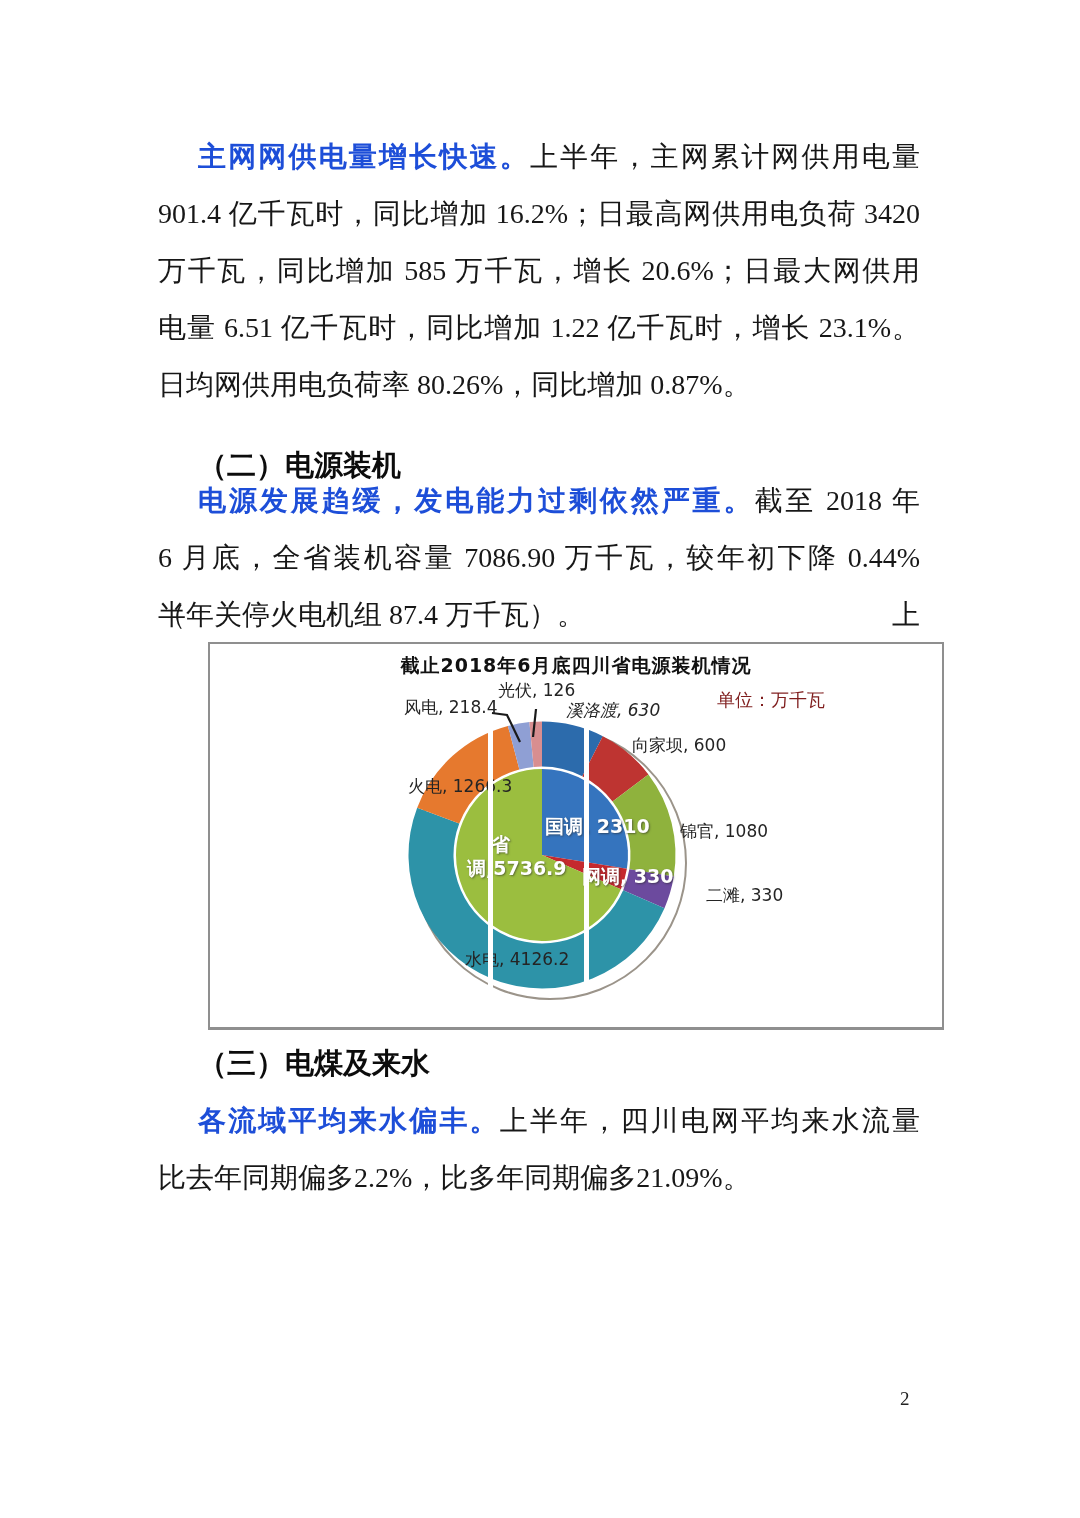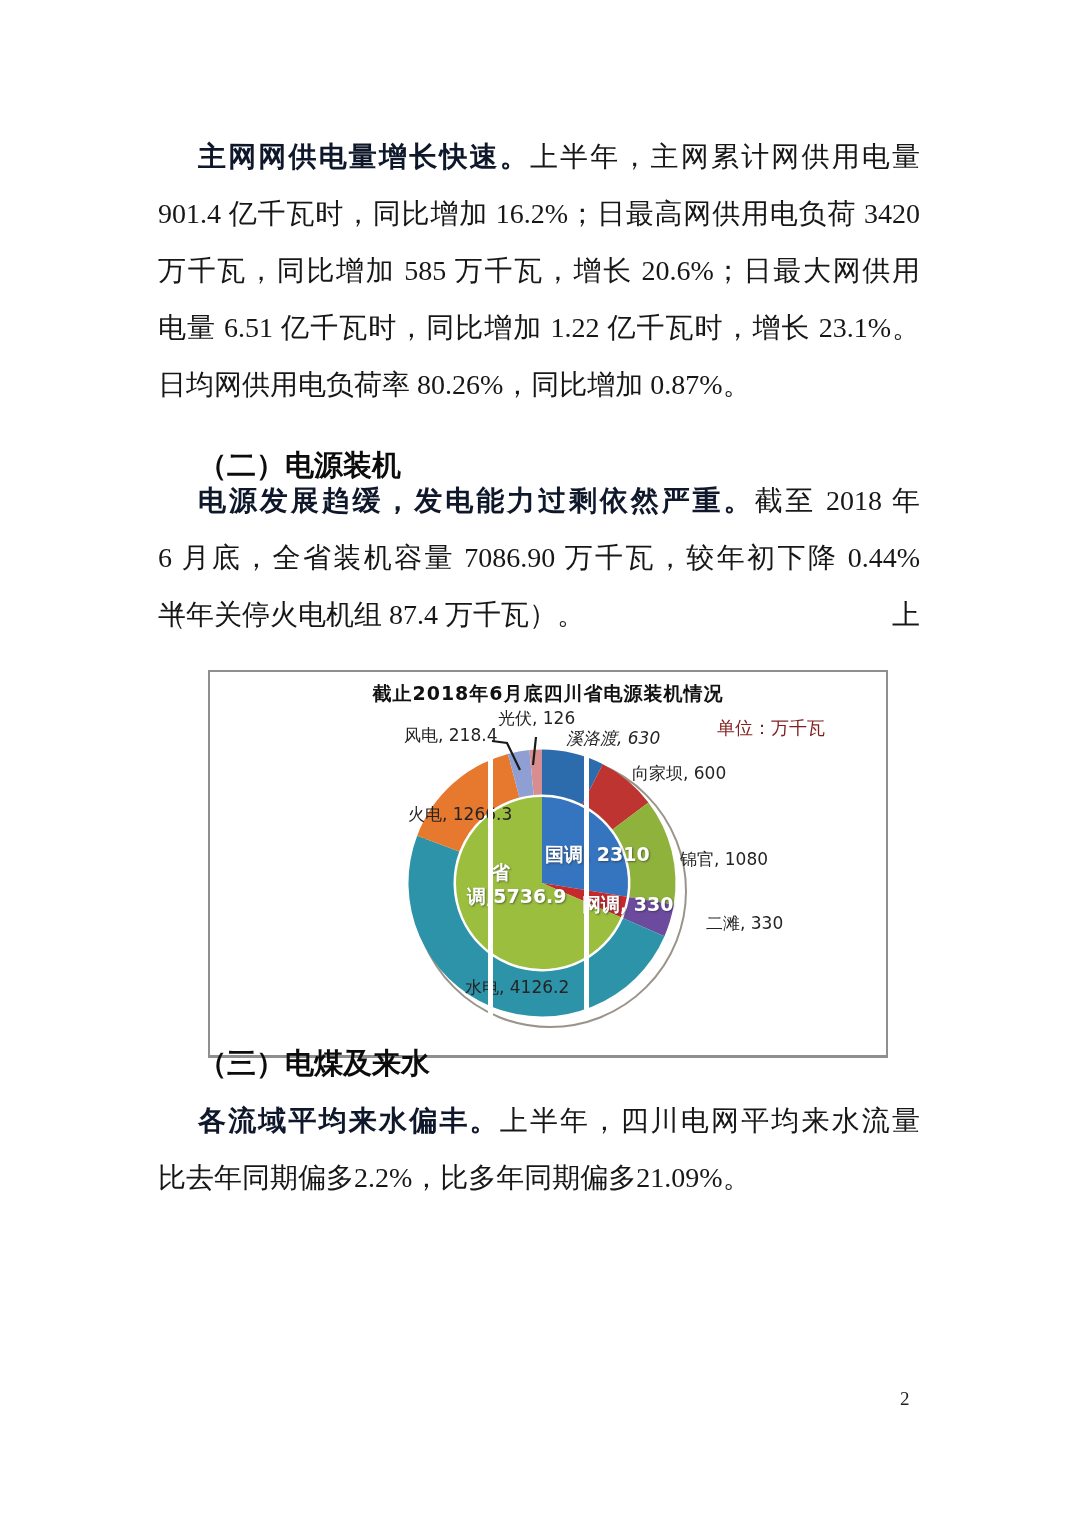--- a/index.html
+++ b/index.html
@@ -2,33 +2,33 @@
 <html><head>
 <meta charset="utf-8">
 <style>
   html,body{margin:0;padding:0;background:#ffffff;}
   .page{position:relative;width:1080px;height:1518px;background:#ffffff;overflow:hidden;
         font-family:"Liberation Serif","DejaVu Serif",serif;color:#151515;}
   .para{position:absolute;left:158px;width:762px;}
   .line{height:57px;line-height:57px;font-size:28px;white-space:normal;
         text-align:justify;color:#171717;}
   .line.fill{text-align:justify;text-align-last:justify;}
-  .line .lead{font-weight:bold;color:#0f172a;}
+  .line .lead{font-weight:bold;color:#1d4ed8;}
   .indent{padding-left:40px;}
   .heading{position:absolute;left:158px;width:762px;margin:0;height:57px;line-height:57px;
            font-size:29px;font-weight:bold;color:#0c0c0c;padding-left:40px;
            font-family:"Liberation Serif","DejaVu Serif",serif;}
   #p1{top:128px;}
   #h2{top:437px;}
   #p2{top:472px;}
   #h3{top:1035px;}
   #p3{top:1092px;}
 
   
-  .chart-box{position:absolute;left:208px;top:670px;width:680px;height:388px;
+  .chart-box{position:absolute;left:208px;top:642px;width:736px;height:388px;
              box-sizing:border-box;border:2px solid #8f8f8f;border-bottom-width:3px;
              background:#ffffff;font-family:"DejaVu Sans","Liberation Sans",sans-serif;}
   .chart-title{position:absolute;left:0;top:9px;width:100%;text-align:center;
                font-size:19px;font-weight:bold;color:#111;letter-spacing:1px;z-index:20;}
   .chart-unit{position:absolute;left:507px;top:44px;font-size:18px;color:#7f1d1d;z-index:20;}
   #pie-svg{position:absolute;left:0;top:0;width:660px;height:383px;z-index:10;}
   .co{position:absolute;font-size:17px;color:#242424;white-space:nowrap;z-index:20;}
   .co-fengdian{left:194px;top:52px;}
   .co-guangfu{left:288px;top:35px;}
   .co-xiluodu{left:356px;top:55px;font-style:italic;}

